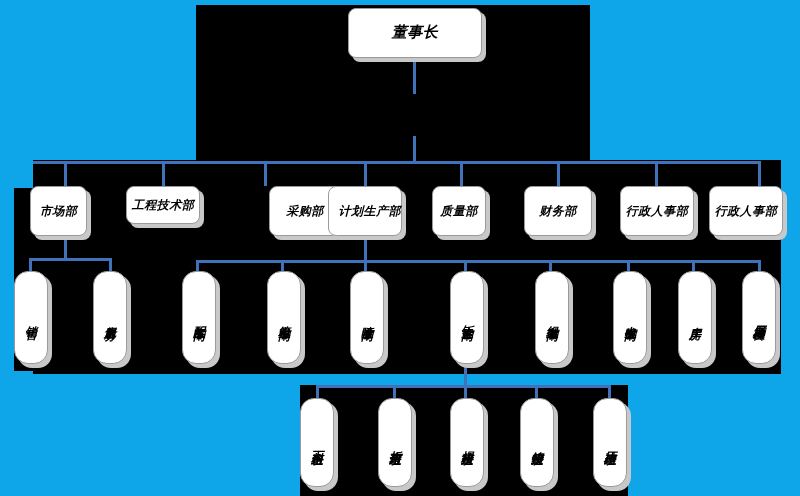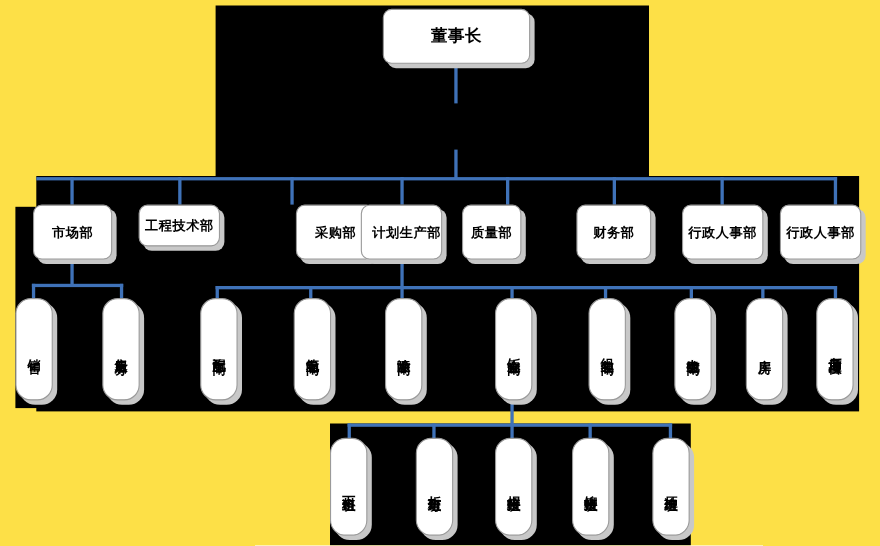--- a/index.html
+++ b/index.html
@@ -1,21 +1,22 @@
 <!DOCTYPE html>
 <html><head>
 <meta charset="utf-8">
 <style>
   html,body{margin:0;padding:0;background:#ffffff;}
   #canvas{
     position:relative;
     width:800px;height:496px;
-    background:#fde047;
+    background:#0ea5e9;
     overflow:hidden;
     font-family:"DejaVu Sans","Liberation Sans",sans-serif;
+    font-style:italic;
   }
   .blk{position:absolute;background:#000000;}
   .line{position:absolute;background:#3f72b8;}
   .node{
     position:absolute;
     background:#ffffff;
     border:1px solid #9a9a9a;
     border-radius:8px;
     box-sizing:border-box;
     box-shadow:4px 4px 0 0 #c8c8c8;
@@ -87,33 +88,33 @@
   <div class="line" style="left:393px;top:385px;width:3px;height:14px;"></div>
   <div class="line" style="left:464px;top:385px;width:3px;height:14px;"></div>
   <div class="line" style="left:535px;top:385px;width:3px;height:14px;"></div>
   <div class="line" style="left:608px;top:385px;width:3px;height:14px;"></div>
 
   <div class="node n-top" style="left:348px;top:8px;width:134px;height:50px;">
     <span class="lbl">董事长</span>
   </div>
 
 
-  <div class="node n-dept" style="left:30px;top:186px;width:72px;height:50px;">
+  <div class="node n-dept" style="left:30px;top:186px;width:57px;height:50px;">
     <span class="lbl">市场部</span>
   </div>
   <div class="node n-dept" style="left:126px;top:186px;width:74px;height:38px;">
     <span class="lbl">工程技术部</span>
   </div>
   <div class="node n-dept" style="left:229px;top:186px;width:72px;height:50px;margin-left:40px;">
     <span class="lbl">采购部</span>
   </div>
   <div class="node n-dept" style="left:328px;top:186px;width:74px;height:50px;justify-content:flex-end;">
     <span class="lbl">计划生产部</span>
   </div>
-  <div class="node n-dept" style="left:420px;top:186px;width:54px;height:50px;align-items:center;">
+  <div class="node n-dept" style="left:432px;top:186px;width:54px;height:50px;align-items:center;">
     <span class="lbl">质量部</span>
   </div>
   <div class="node n-dept" style="left:524px;top:186px;width:68px;height:50px;">
     <span class="lbl">财务部</span>
   </div>
   <div class="node n-dept" style="left:620px;top:186px;width:74px;height:50px;">
     <span class="lbl">行政人事部</span>
   </div>
   <div class="node n-dept" style="left:709px;top:186px;width:74px;height:50px;">
     <span class="lbl">行政人事部</span>

